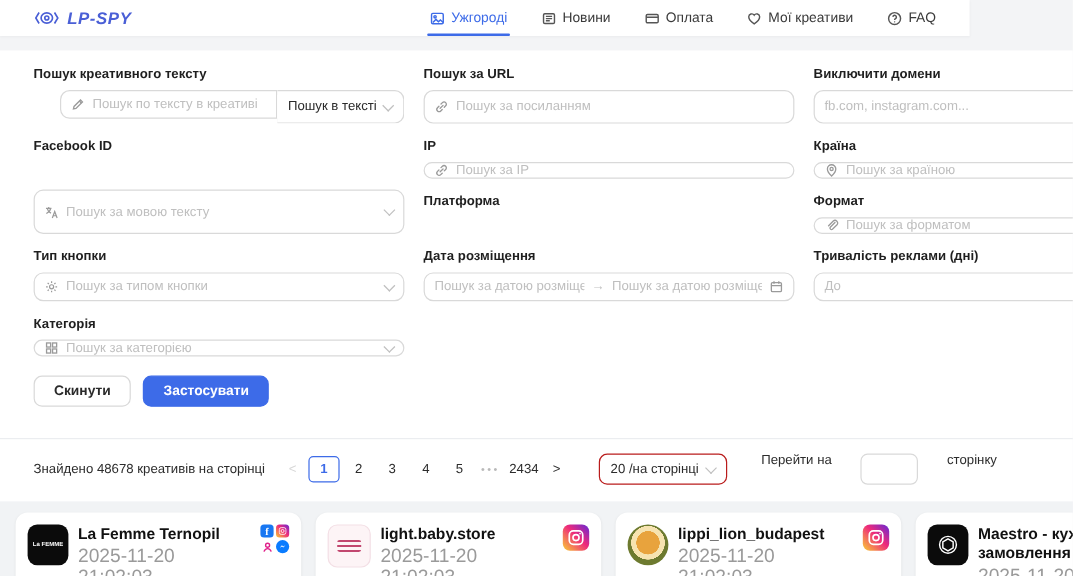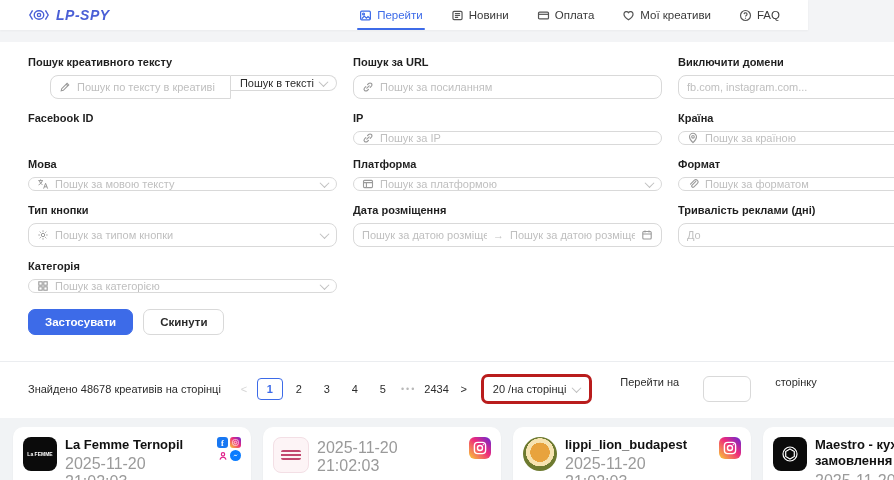--- a/index.html
+++ b/index.html
@@ -42,21 +42,21 @@
     border:none;outline:none;flex:1 1 0;min-width:0;font-size:11px;background:transparent;
     font-family:"Liberation Sans",sans-serif;color:#333;padding:0;
   }
   .control input::placeholder{color:#bfbfbf;}
   .chev{width:6px;height:6px;border-right:1.3px solid #bfbfbf;border-bottom:1.3px solid #bfbfbf;
     transform:rotate(45deg) translate(-1px,-1px);flex:0 0 auto;}
   .group{display:flex;padding-left:22px;}
   .group .control{border-top-right-radius:0;border-bottom-right-radius:0;}
   .mode{
     display:flex;align-items:center;gap:6px;border:1px solid #d9d9d9;border-left:none;
-    border-radius:0 8px 8px 0;height:16px;padding:0 9px;font-size:11px;color:#2a2a2a;
+    border-radius:0 8px 8px 0;height:28px;padding:0 9px;font-size:11px;color:#2a2a2a;
     box-sizing:border-box;cursor:pointer;white-space:nowrap;background:#fff;
   }
   .range-arrow{color:#c3c3c3;font-size:11px;flex:0 0 auto;}
   .dur{display:flex;gap:8px;}
   .factions{display:flex;gap:10px;margin-top:16px;}
   .btn{
     height:26px;border-radius:7px;font-size:11.5px;font-weight:600;padding:0 16px;
     display:inline-flex;align-items:center;justify-content:center;cursor:pointer;
     font-family:"Liberation Sans",sans-serif;border:1px solid transparent;
   }
@@ -69,22 +69,22 @@
   }
   .summary{font-weight:500;margin-right:6px;}
   .pg{display:flex;align-items:center;gap:4px;}
   .pg-arrow{width:18px;text-align:center;font-size:11px;cursor:pointer;}
   .pg-arrow.disabled{color:#d6d6d6;cursor:default;}
   .pg-num{min-width:20px;height:20px;display:inline-flex;align-items:center;justify-content:center;
     border-radius:4px;cursor:pointer;color:#2c2c2c;padding:0 2px;}
   .pg-num.active{border:1px solid #3d6be8;color:#3d6be8;font-weight:600;background:#fff;}
   .pg-ellipsis{color:#b9b9b9;font-size:9px;letter-spacing:2px;padding:0 2px;}
   .pgsize{
-    display:flex;align-items:center;gap:7px;border:3px solid #b91c1c;border-radius:7px;height:24px;
-    padding:0 9px;margin-left:0;cursor:pointer;white-space:nowrap;
+    display:flex;align-items:center;gap:7px;border:1px solid #b91c1c;border-radius:7px;height:24px;
+    padding:0 9px;margin-left:18px;cursor:pointer;white-space:nowrap;
   }
   .goto{display:flex;gap:24px;margin-left:20px;}
   .goto input{
     width:42px;height:22px;border:1px solid #d9d9d9;border-radius:6px;outline:none;
     font-size:11px;text-align:center;font-family:"Liberation Sans",sans-serif;
   }
   
   .cards{background:#f1f3f5;padding:9px 0 0 13px;display:flex;gap:12px;align-items:flex-start;}
   .card{
     width:238px;flex:0 0 238px;background:#fff;border-radius:10px;padding:10px;box-sizing:border-box;
@@ -133,21 +133,21 @@
     </div>
     <nav>
       <div class="nav-item active">
         <span class="nicon">
           <svg width="13" height="13" viewBox="0 0 12 12" fill="none" stroke="currentColor" stroke-width="1.1">
             <rect x="1.5" y="2" width="9" height="8" rx="1"></rect>
               <circle cx="4.2" cy="4.6" r=".9"></circle>
             <path d="M2.5 9l2.4-2.4 1.9 1.9 1.5-1.5 2.2 2"></path>
           </svg>
         </span>
-        <span>Перейти</span>
+        <span>Ужгороді</span>
       </div>
       <div class="nav-item">
         <span class="nicon">
           <svg width="13" height="13" viewBox="0 0 12 12" fill="none" stroke="currentColor" stroke-width="1.1">
             <rect x="1.8" y="2.2" width="8.4" height="7.6" rx="1"></rect>
             <path d="M3.6 4.3h4.8M3.6 6h4.8M3.6 7.7h3"></path>
           </svg>
         </span>
         <span>Новини</span>
       </div>
@@ -245,45 +245,34 @@
             <svg width="12" height="12" viewBox="0 0 12 12" fill="none" stroke="currentColor" stroke-width="1.1">
               <path d="M6 1.3a3.5 3.5 0 013.5 3.5C9.5 7.5 6 10.7 6 10.7S2.5 7.5 2.5 4.8A3.5 3.5 0 016 1.3z"></path>
               <circle cx="6" cy="4.8" r="1.3"></circle>
             </svg>
           </span>
           <input placeholder="Пошук за країною" style="">
         </div>
       </div>
 
       <div class="field">
-        <div class="flabel">Мова</div>
         <div class="control">
           <span class="ficon">
             <svg width="12" height="12" viewBox="0 0 12 12" fill="none" stroke="currentColor" stroke-width="1">
               <path d="M1.3 2.6h4.6M3.6 1.4v1.2M2.3 2.6c.4 1.8 1.6 3.2 3.2 4M5.3 2.6C4.9 4.4 3.5 6 1.6 6.9"></path>
               <path d="M6.6 10.6l2-5.3 2 5.3M7.3 8.8h2.6"></path>
             </svg>
           </span>
           <input placeholder="Пошук за мовою тексту" style="">
           <i class="chev"></i>
         </div>
       </div>
 
       <div class="field">
         <div class="flabel">Платформа</div>
-        <div class="control">
-          <span class="ficon">
-            <svg width="12" height="12" viewBox="0 0 12 12" fill="none" stroke="currentColor" stroke-width="1.1">
-              <rect x="1.5" y="2.4" width="9" height="7.2" rx="1"></rect>
-                <path d="M1.5 4.6h9M4.4 4.6v5"></path>
-            </svg>
-          </span>
-          <input placeholder="Пошук за платформою" style="">
-          <i class="chev"></i>
-        </div>
       </div>
 
       <div class="field">
         <div class="flabel">Формат</div>
         <div class="control">
           <span class="ficon">
             <svg width="12" height="12" viewBox="0 0 12 12" fill="none" stroke="currentColor" stroke-width="1.1" stroke-linecap="round">
               <path d="M8.8 3.4L4.9 7.3a1.3 1.3 0 001.8 1.8l3.8-3.8a2.2 2.2 0 00-3.1-3.1L3.5 6.1"></path>
             </svg>
           </span>
@@ -342,22 +331,22 @@
           </span>
           <input placeholder="Пошук за категорією" style="">
           <i class="chev"></i>
         </div>
       </div>
       <div></div>
         <div></div>
     </div>
 
     <div class="factions">
+      <button class="btn btn-ghost">Скинути</button>
       <button class="btn btn-primary">Застосувати</button>
-      <button class="btn btn-ghost">Скинути</button>
     </div>
   </section>
 
   <section class="results">
     <span class="summary">Знайдено 48678 креативів на сторінці</span>
     <div class="pg">
       <span class="pg-arrow disabled">&lt;</span>
       <span class="pg-num active">1</span>
       <span class="pg-num">2</span>
       <span class="pg-num">3</span>
@@ -423,20 +412,21 @@
         </div>
       </div>
     </div>
 
     <div class="card">
       <div class="card-head">
         <div class="avatar pinkshop">
             <span class="mark"></span>
           </div>
         <div class="card-meta">
+          <div class="card-title">light.baby.store</div>
           <div class="card-date">2025-11-20 21:02:03</div>
         </div>
         <span class="ig-big">
           <svg width="14" height="14" viewBox="0 0 10 10" fill="none" stroke="#fff" stroke-width="1">
             <rect x="1" y="1" width="8" height="8" rx="2.4"></rect>
               <circle cx="5" cy="5" r="1.8"></circle>
               <circle cx="7.4" cy="2.6" r=".5" fill="#fff" stroke="none"></circle>
           </svg>
         </span>
       </div>

